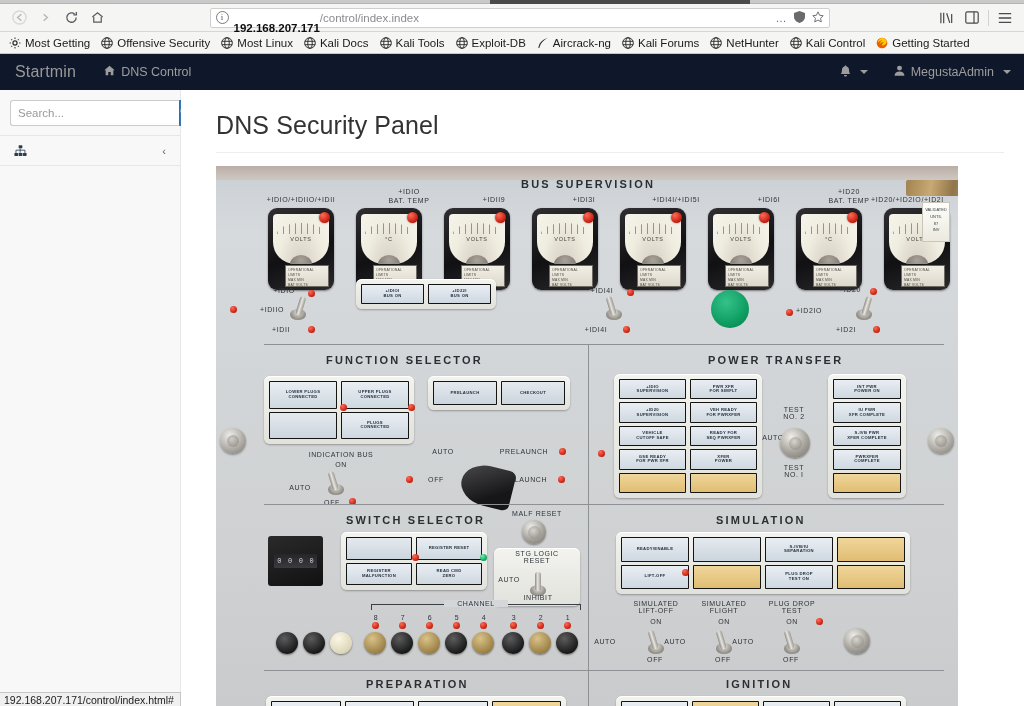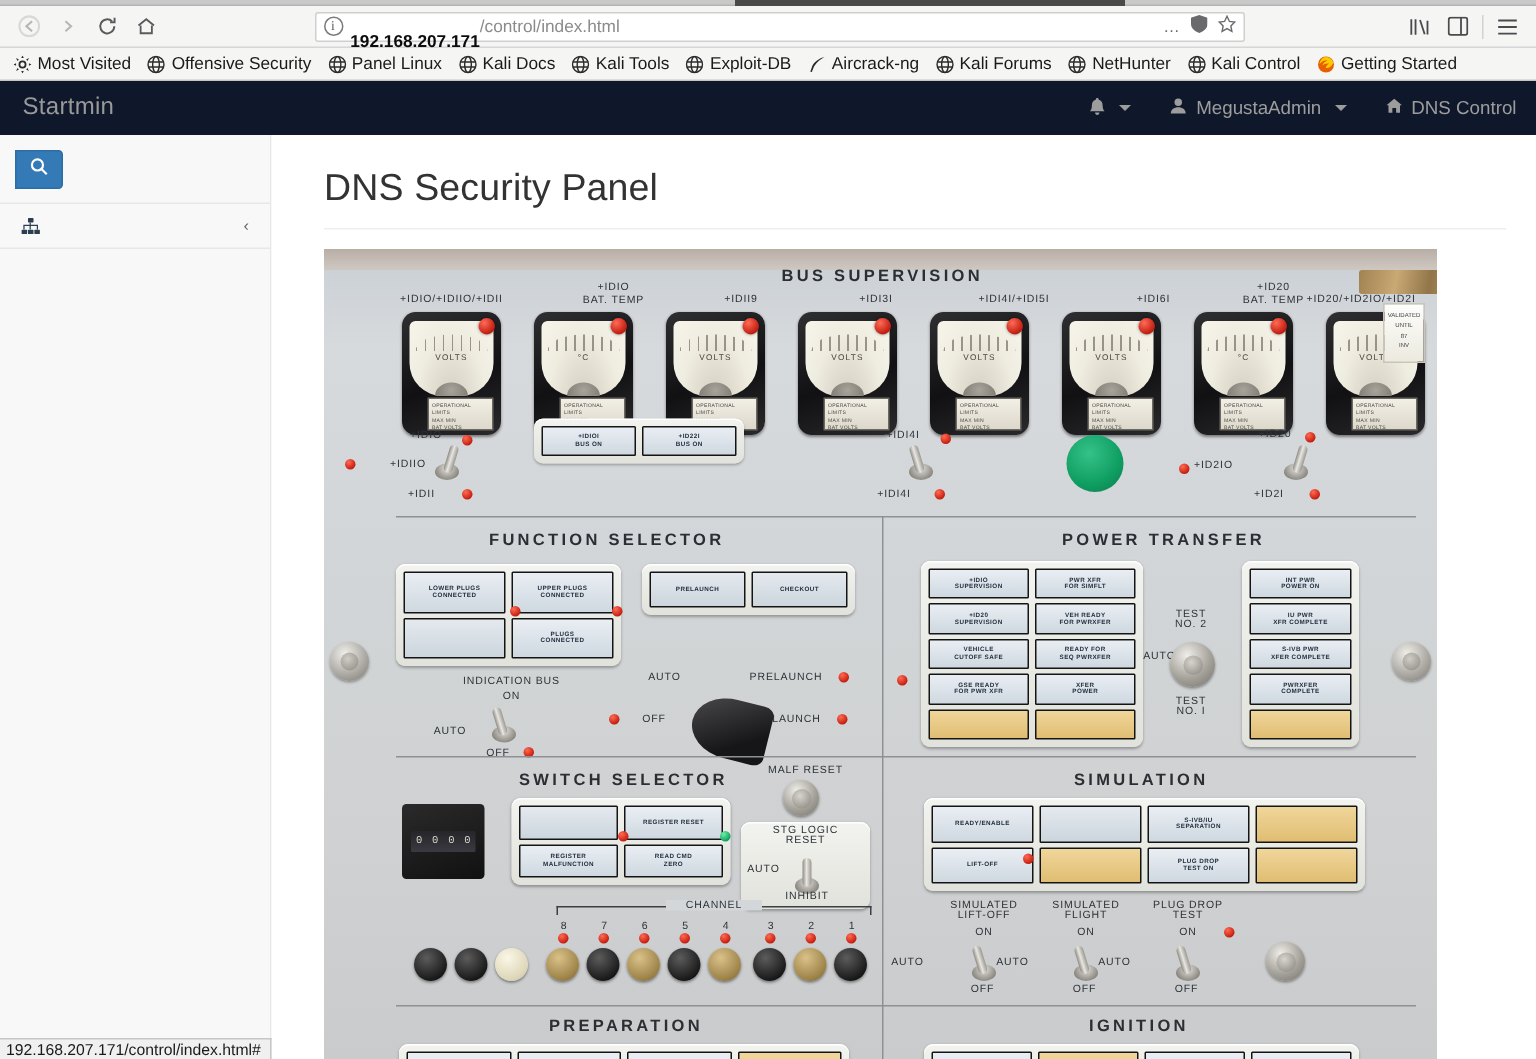--- a/index.html
+++ b/index.html
@@ -384,21 +384,21 @@
       <svg width="15" height="15" viewBox="0 0 16 16" fill="none" stroke="currentColor" stroke-width="1.3">
         <path d="M2.5 7.5 L8 3 L13.5 7.5"></path>
           <path d="M4 7.4 V13 H12 V7.4"></path>
       </svg>
     </div>
 
     <div id="urlbar-wrap">
       <div id="urlbar">
         <div class="info-icon">i</div>
         <span class="url-host">192.168.207.171</span>
-          <span class="url-path">/control/index.html</span>
+          <span class="url-path">/control/index.index</span>
         <span class="url-spacer"></span>
         <span class="ub-icon">…</span>
         <span class="ub-icon">
           <svg width="11" height="12" viewBox="0 0 12 13" fill="#6a6a6c">
               <path d="M6 0 L12 2 V6.5 C12 9.5 9.3 12 6 13 C2.7 12 0 9.5 0 6.5 V2 Z"></path>
             </svg>
         </span>
         <span class="ub-icon">
           <svg width="12" height="12" viewBox="0 0 14 14" fill="none" stroke="#6a6a6c" stroke-width="1.1">
               <path d="M7 1 L8.9 5 L13 5.5 L10 8.5 L10.8 12.7 L7 10.6 L3.2 12.7 L4 8.5 L1 5.5 L5.1 5 Z"></path>
@@ -429,41 +429,41 @@
   </div>
 
   <div id="bookmarks-bar">
     <div class="bm">
       <span class="bm-ico">
         <svg width="12" height="12" viewBox="0 0 14 14" fill="#2b2b2b">
             <circle cx="7" cy="7" r="2.4" fill="none" stroke="#2b2b2b" stroke-width="1.4"></circle>
             <path d="M7 0 l1 2 h-2z M7 14 l1 -2 h-2z M0 7 l2 1 v-2z M14 7 l-2 1 v-2z M2 2 l2.2 1.1 -1.1 1.1z M12 12 l-2.2 -1.1 1.1 -1.1z M12 2 l-1.1 2.2 -1.1 -1.1z M2 12 l1.1 -2.2 1.1 1.1z"></path>
           </svg>
       </span>
-      <span>Most Visited</span>
+      <span>Most Getting</span>
     </div>
     <div class="bm">
       <span class="bm-ico">
         <svg width="12" height="12" viewBox="0 0 14 14" fill="none" stroke="#2b2b2b" stroke-width="1.1">
             <circle cx="7" cy="7" r="6.2"></circle>
             <ellipse cx="7" cy="7" rx="2.6" ry="6.2"></ellipse>
             <path d="M1 5 H13 M1 9 H13"></path>
           </svg>
       </span>
       <span>Offensive Security</span>
     </div>
     <div class="bm">
       <span class="bm-ico">
         <svg width="12" height="12" viewBox="0 0 14 14" fill="none" stroke="#2b2b2b" stroke-width="1.1">
             <circle cx="7" cy="7" r="6.2"></circle>
             <ellipse cx="7" cy="7" rx="2.6" ry="6.2"></ellipse>
             <path d="M1 5 H13 M1 9 H13"></path>
           </svg>
       </span>
-      <span>Panel Linux</span>
+      <span>Most Linux</span>
     </div>
     <div class="bm">
       <span class="bm-ico">
         <svg width="12" height="12" viewBox="0 0 14 14" fill="none" stroke="#2b2b2b" stroke-width="1.1">
             <circle cx="7" cy="7" r="6.2"></circle>
             <ellipse cx="7" cy="7" rx="2.6" ry="6.2"></ellipse>
             <path d="M1 5 H13 M1 9 H13"></path>
           </svg>
       </span>
       <span>Kali Docs</span>
@@ -535,54 +535,55 @@
       </span>
       <span>Getting Started</span>
     </div>
   </div>
 </div>
 
 <div id="app">
 
   <div id="app-navbar">
     <div id="brand">Startmin</div>
+    <div id="nav-left-items">
+      <div class="navlink">
+        <span>
+          <svg width="11" height="11" viewBox="0 0 14 14" fill="#9d9d9d">
+              <path d="M7 1 L13.6 6.6 L11.9 6.6 L11.9 13 L8.6 13 L8.6 9 L5.4 9 L5.4 13 L2.1 13 L2.1 6.6 L0.4 6.6 Z"></path>
+            </svg>
+        </span>
+        <span>DNS Control</span>
+      </div>
+    </div>
     <div id="nav-right">
       <div class="navlink">
         <span>
           <svg width="11" height="12" viewBox="0 0 12 13" fill="#9d9d9d">
               <path d="M6 0.4 C6.7 0.4 7.1 0.9 7.1 1.5 C9 2 9.9 3.4 9.9 5.6 C9.9 8 10.6 9.3 11.3 9.9 L0.7 9.9 C1.4 9.3 2.1 8 2.1 5.6 C2.1 3.4 3 2 4.9 1.5 C4.9 0.9 5.3 0.4 6 0.4 Z M4.4 10.8 H7.6 C7.6 11.8 6.9 12.6 6 12.6 C5.1 12.6 4.4 11.8 4.4 10.8 Z"></path>
             </svg>
         </span>
         <span class="caret"></span>
       </div>
       <div class="navlink">
         <span>
           <svg width="11" height="11" viewBox="0 0 12 12" fill="#9d9d9d">
               <circle cx="6" cy="3.4" r="2.7"></circle>
               <path d="M0.6 11.6 C0.6 8.6 3 7 6 7 C9 7 11.4 8.6 11.4 11.6 Z"></path>
             </svg>
         </span>
         <span>MegustaAdmin</span>
         <span class="caret"></span>
       </div>
     </div>
-    <div id="nav-left-items">
-      <div class="navlink">
-        <span>
-          <svg width="11" height="11" viewBox="0 0 14 14" fill="#9d9d9d">
-              <path d="M7 1 L13.6 6.6 L11.9 6.6 L11.9 13 L8.6 13 L8.6 9 L5.4 9 L5.4 13 L2.1 13 L2.1 6.6 L0.4 6.6 Z"></path>
-            </svg>
-        </span>
-        <span>DNS Control</span>
-      </div>
-    </div>
   </div>
 
   <div id="sidebar">
     <div id="sidebar-search">
+      <input id="search-input" type="text" placeholder="Search..." style="">
       <div id="search-btn">
         <span>
           <svg width="12" height="12" viewBox="0 0 14 14" fill="none" stroke="#ffffff" stroke-width="1.7">
               <circle cx="5.8" cy="5.8" r="4.3"></circle>
               <path d="M9.1 9.1 L13 13"></path>
             </svg>
         </span>
       </div>
     </div>
     <div class="side-item plain">

